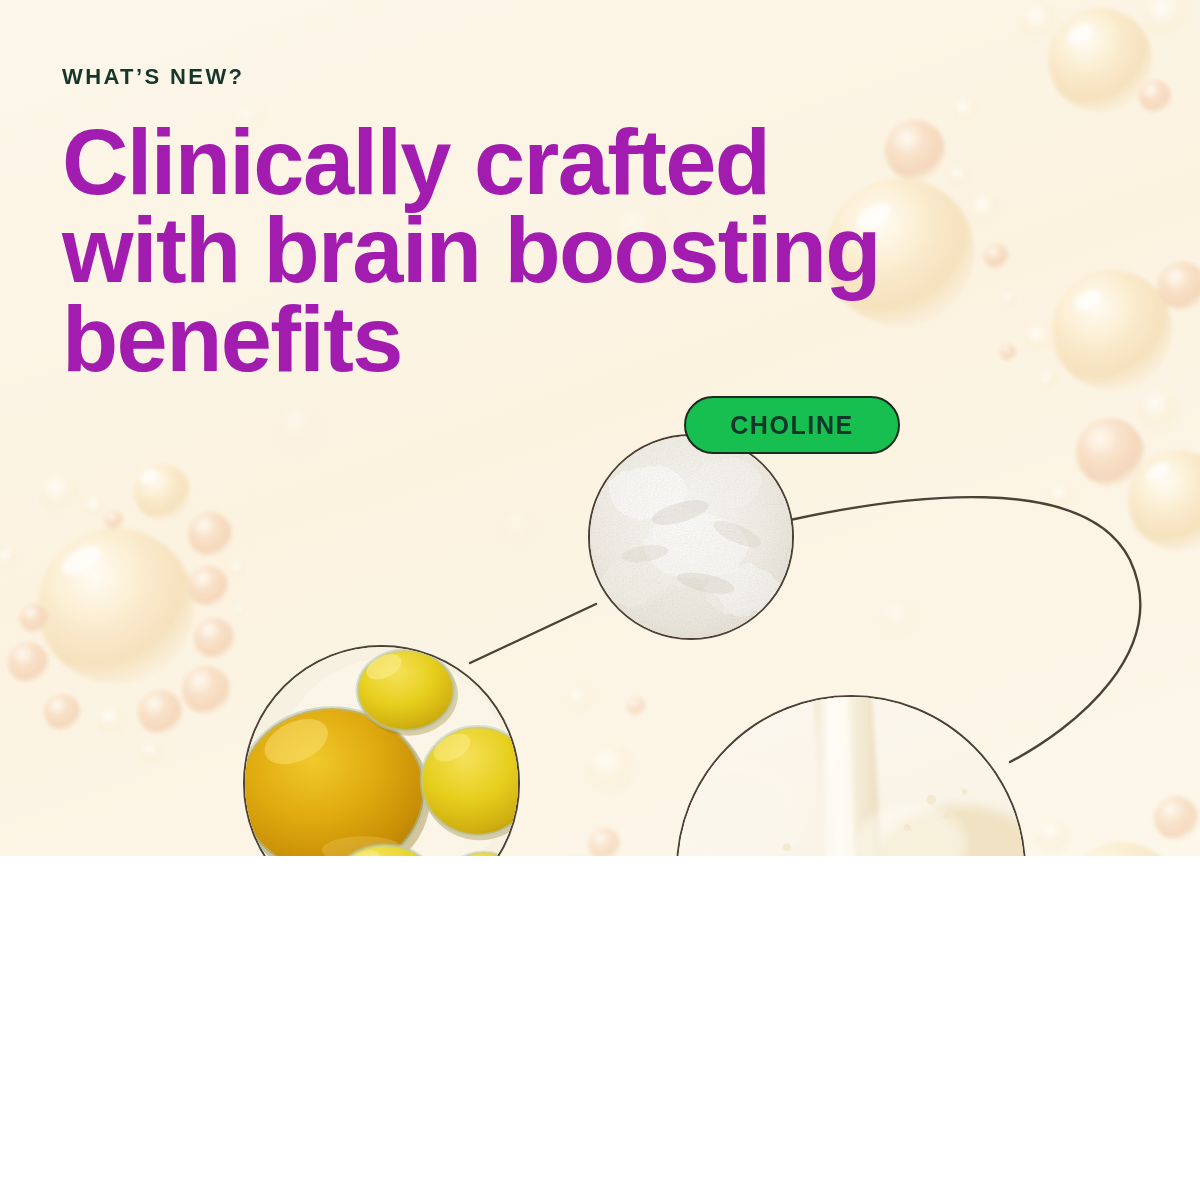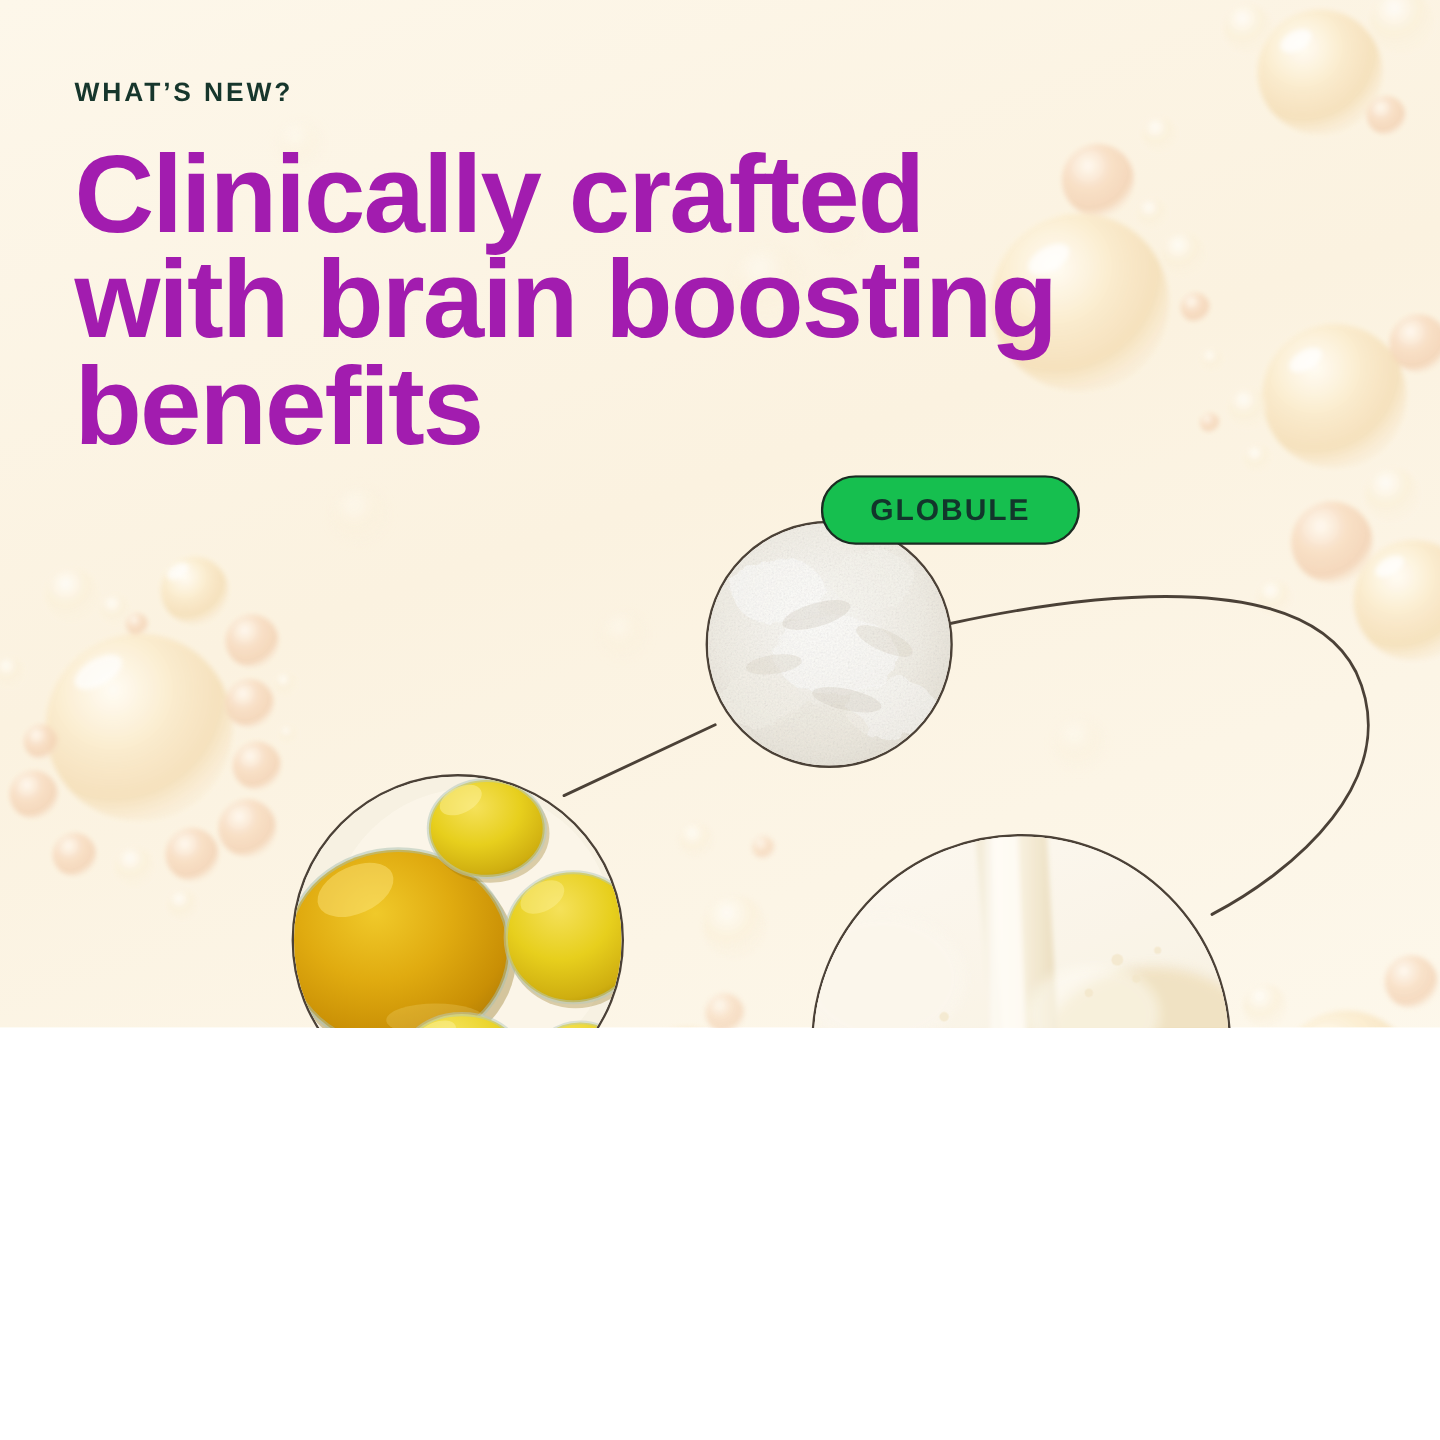--- a/index.html
+++ b/index.html
@@ -459,21 +459,21 @@
           <circle cx="110" cy="152" r="4"></circle>
           <circle cx="86" cy="170" r="2.8"></circle>
           <circle cx="204" cy="330" r="4.2"></circle>
           <circle cx="176" cy="318" r="3"></circle>
         </g>
         <rect width="350" height="350" fill="#fffaf0" opacity="0.08"></rect>
       </svg>
     </div>
 
     <div class="pill" id="pill-choline">
-      <span>GLOBULE</span>
+      <span>CHOLINE</span>
     </div>
 
     <div class="pill" id="pill-dha">
       <span>DHA</span>
     </div>
 
   </div>
 
 
 </div>

